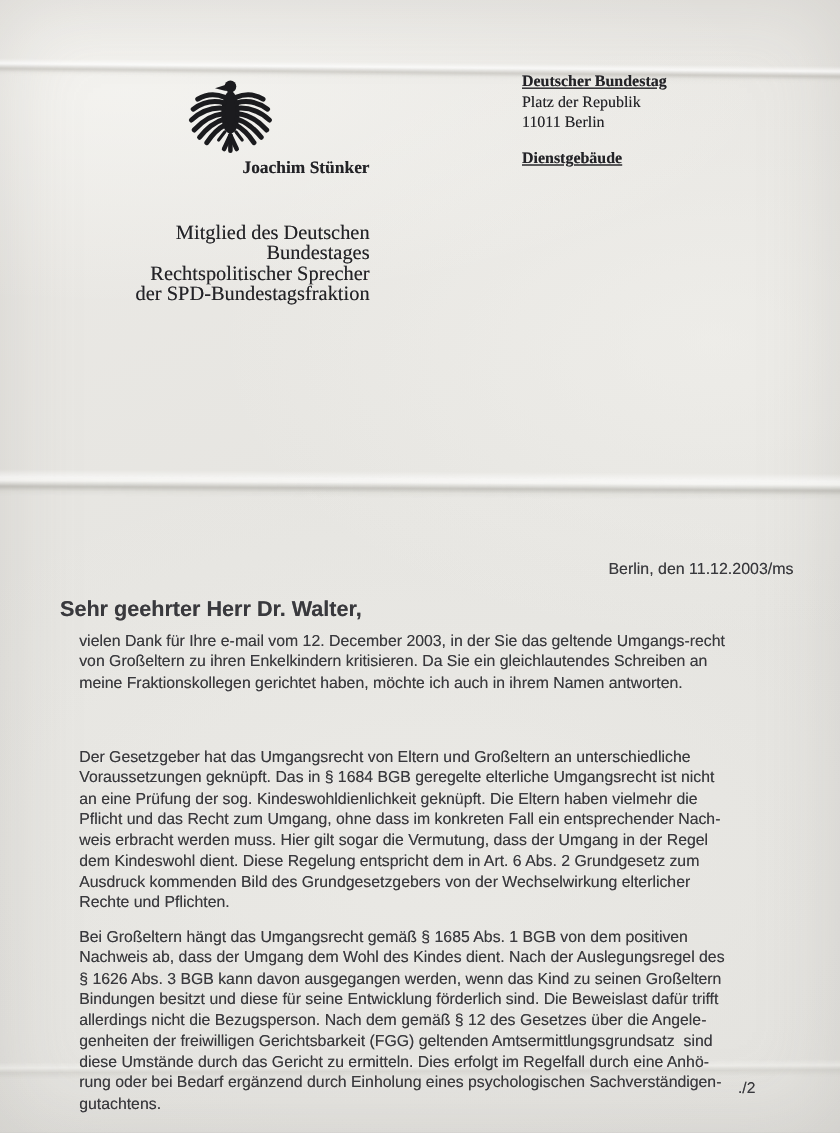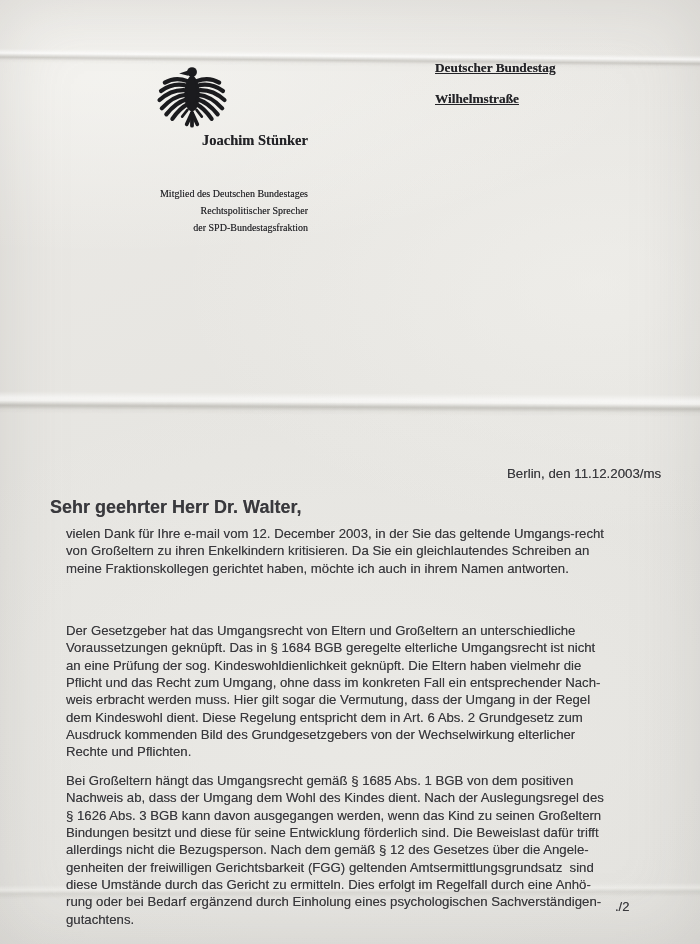--- a/index.html
+++ b/index.html
@@ -23,21 +23,21 @@
     filter:blur(.5px);}
   .crease-low{top:884px;height:14px;transform:rotate(-.2deg);
     background:linear-gradient(to bottom, transparent, rgba(250,250,247,.4) 35%, rgba(165,163,156,.2) 62%, transparent);
     filter:blur(.6px);}
   .abs{position:absolute;}
   .serif{font-family:"Liberation Serif","DejaVu Serif",serif;}
   .soft{text-shadow:0 0 .5px rgba(58,58,62,.6);}
   .pre{white-space:pre-wrap;}
   .sender{left:78px;top:132px;width:230px;text-align:right;color:#232327;}
   .sender-name{font-size:14.5px;font-weight:700;margin-bottom:2px;}
-  .sender-roles{font-size:10px;line-height:17px;margin-top:36px;}
+  .sender-roles{font-size:17px;line-height:17px;margin-top:36px;}
   .bundestag{left:435px;top:60px;font-size:13.3px;line-height:16.8px;color:#232327;}
   .bt-title,.bt-building-title{font-weight:700;text-decoration:underline;}
   .bt-building-title{margin-top:14px;}
   .recipient{left:71px;top:241px;font-size:13.3px;line-height:17.1px;}
   .recipient-city{margin-top:15px;}
   .dateline{left:461px;top:466px;font-size:13.3px;margin-left:46px;}
   .salutation{left:50px;top:497px;font-size:18px;font-weight:bold;}
   .para{left:66px;width:608px;font-size:13.2px;line-height:17.35px;}
   .p1{top:525px;}
   .p2{top:622px;}
@@ -87,21 +87,23 @@
 
   <div class="abs sender serif soft">
     <div class="sender-name">Joachim Stünker</div>
     <div class="sender-roles pre">Mitglied des Deutschen Bundestages
 Rechtspolitischer Sprecher
 der SPD-Bundestagsfraktion</div>
   </div>
 
   <div class="abs bundestag serif soft">
     <div class="bt-title">Deutscher Bundestag</div>
-    <div class="bt-building-title">Wilhelmstraße</div>
+    <div class="pre">Platz der Republik
+11011 Berlin</div>
+    <div class="bt-building-title">Dienstgebäude</div>
   </div>
 
 
   <div class="abs dateline soft">Berlin, den 11.12.2003/ms</div>
 
   <div class="abs salutation soft">Sehr geehrter  Herr Dr. Walter,</div>
 
   <div class="abs para p1 pre soft">vielen Dank für Ihre e-mail vom 12. December 2003, in der Sie das geltende Umgangs-recht
 von Großeltern zu ihren Enkelkindern kritisieren. Da Sie ein gleichlautendes Schreiben an
 meine Fraktionskollegen gerichtet haben, möchte ich auch in ihrem Namen antworten.</div>

